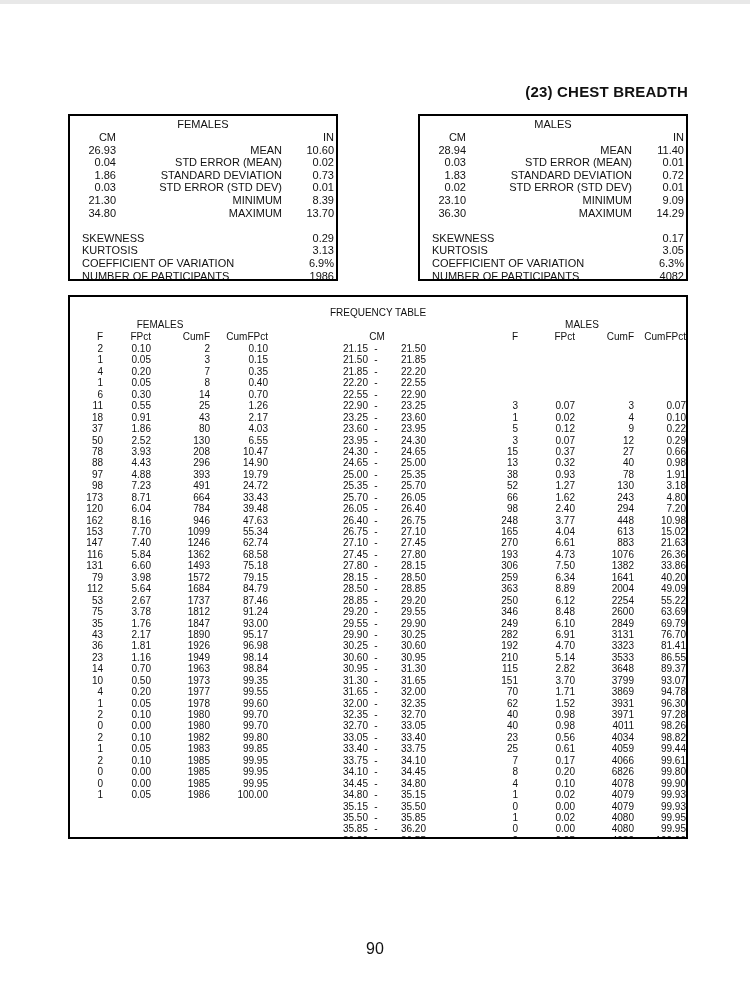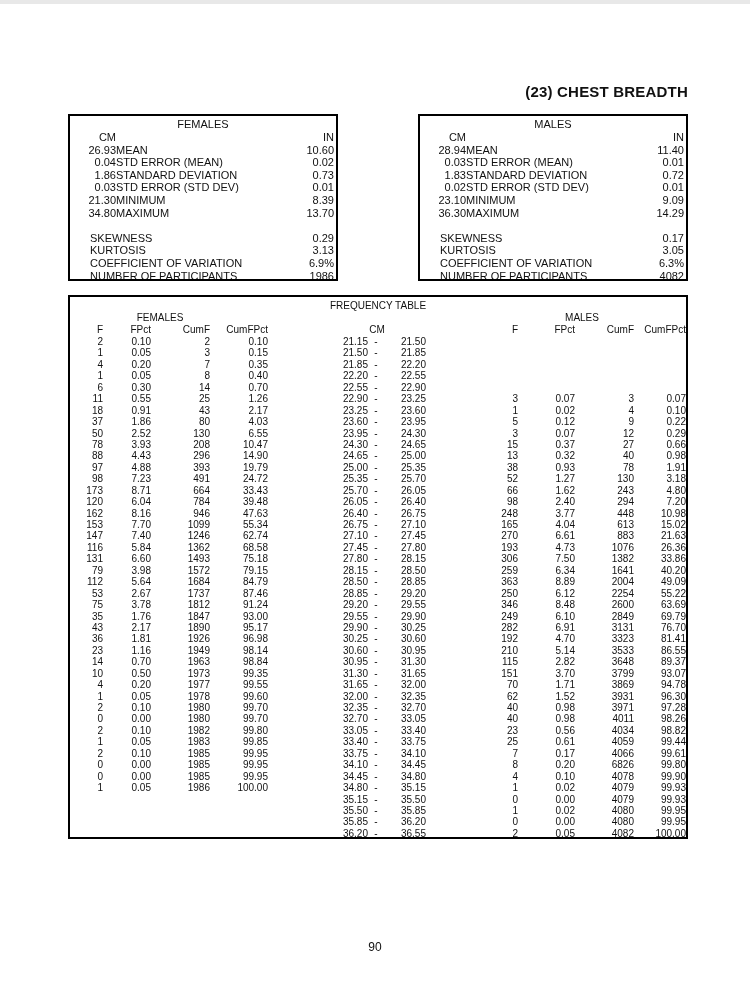--- a/index.html
+++ b/index.html
@@ -16,45 +16,45 @@
   .summary-box{
     position:absolute;top:110px;width:270px;height:167px;
     border:2px solid #000;box-sizing:border-box;
     font-size:11px;padding-top:2px;overflow:hidden;
   }
   .females-box{left:68px;}
   .males-box{left:418px;}
   .sb-title{text-align:center;height:13px;line-height:13px;}
   .sb-row{display:flex;height:12.6px;line-height:12.6px;align-items:baseline;}
   .sb-cm{width:46px;text-align:right;flex:0 0 auto;}
-  .sb-label{flex:1 1 auto;text-align:left;}
+  .sb-label{flex:1 1 auto;text-align:right;}
   .sb-in{width:52px;text-align:right;flex:0 0 auto;padding-right:2px;}
-  .sb-stat-label{flex:1 1 auto;text-align:left;padding-left:20px;}
+  .sb-stat-label{flex:1 1 auto;text-align:left;padding-left:12px;}
   .sb-gap{height:12.6px;}
   .underline{}
   
   .freq-box{
     position:absolute;left:68px;top:291px;width:620px;height:544px;
     border:2px solid #000;box-sizing:border-box;
-    font-size:10px;overflow:hidden;padding-top:2px;
+    font-size:10px;overflow:hidden;padding-top:9px;
   }
   .ft-title{text-align:center;height:13px;line-height:13px;}
   .ft-groups{position:relative;height:12px;line-height:12px;}
   .ft-group-left{position:absolute;left:0;width:180px;text-align:center;}
   .ft-group-right{position:absolute;left:422px;width:180px;text-align:center;}
   .ft-row{
     display:grid;
     grid-template-columns:33px 48px 59px 58px 100px 16px 42px 92px 57px 59px 52px;
     height:11.45px;line-height:11.45px;
   }
   .ft-header{position:relative;height:12px;line-height:12px;}
   .c{text-align:right;white-space:nowrap;}
   .c-dash{text-align:center;}
   .cm-head{position:absolute;left:277px;top:0;width:60px;text-align:center;}
-  .page-number{position:absolute;top:936px;left:0;width:100%;text-align:center;font-size:12px;}
+  .page-number{position:absolute;top:936px;left:0;width:100%;text-align:center;font-size:16px;}
 </style>
 </head>
 <body>
 
 <div class="page">
 
   <div class="doc-title">(23) CHEST BREADTH</div>
 
   <div class="summary-box females-box">
     <div class="sb-title">FEMALES</div>

